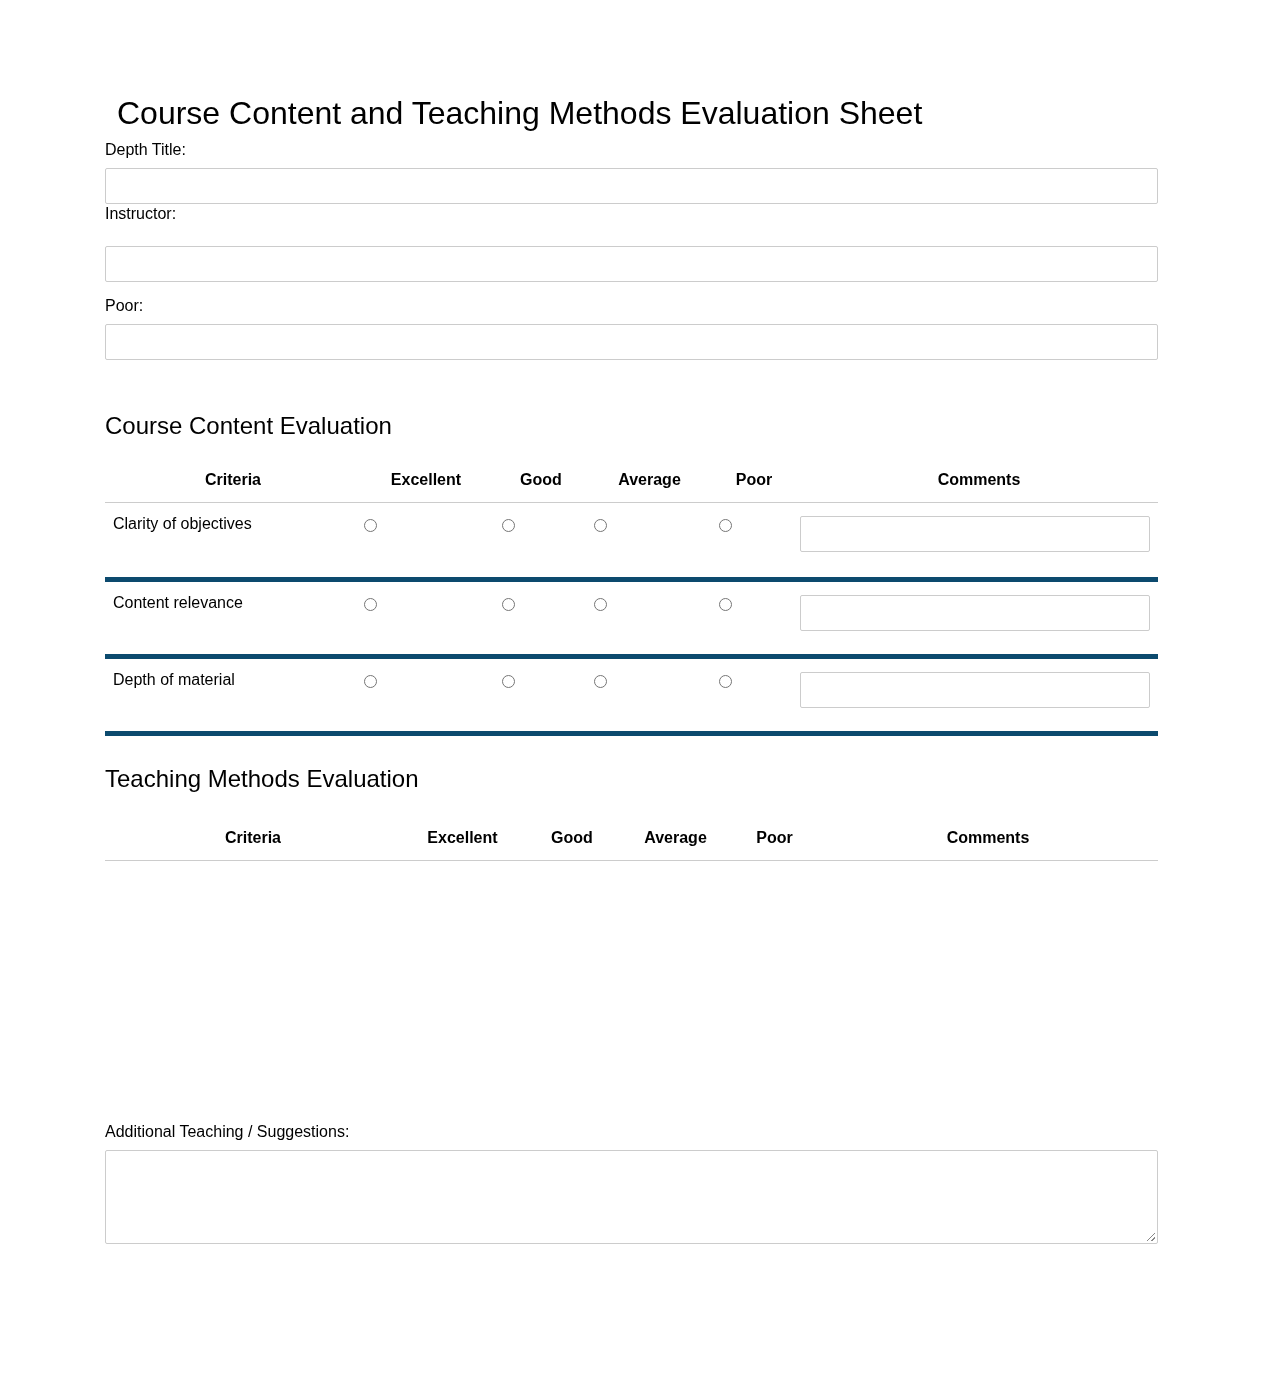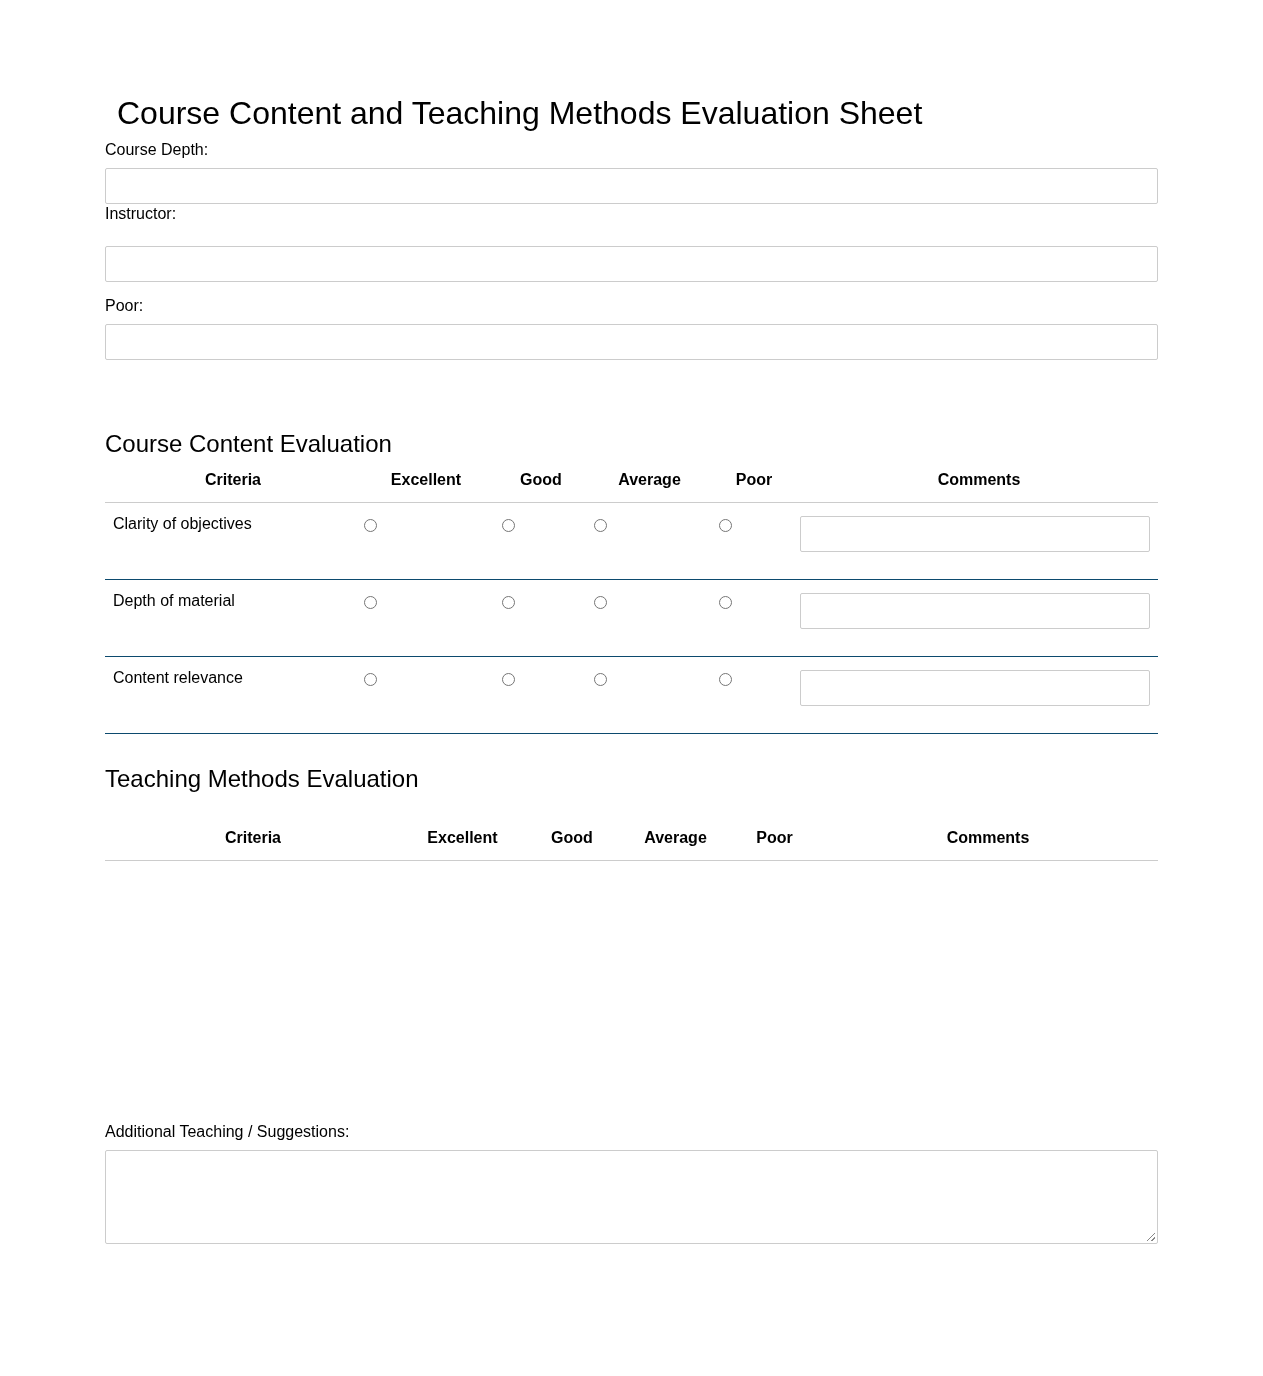--- a/index.html
+++ b/index.html
@@ -31,21 +31,21 @@
     position: absolute; left: 0; width: 1053px;
     border-collapse: collapse; table-layout: fixed;
   }
   table.eval th {
     font-weight: bold; font-size: 16px; text-align: center;
     height: 44px; padding: 0 0 0 8px; vertical-align: middle;
     border-bottom: 1px solid #cccccc;
   }
   table.eval td {
     font-size: 16px; height: 77px; padding: 12px 8px 0 8px;
-    vertical-align: top; border-bottom: 1px solid #0c4a6e;
+    vertical-align: top; border-bottom: 5px solid #0c4a6e;
   }
   .radio {
     display: inline-block; width: 13px; height: 13px; margin: 4px 0 0 3px;
     border: 1px solid #767676; border-radius: 50%; background: #fff;
   }
   .comment-input {
     display: block; width: 100%; height: 36px; margin-top: 1px;
     border: 1px solid #cccccc; border-radius: 2px; background: #fff;
   }
   .textarea {
@@ -56,30 +56,30 @@
     position: absolute; right: 2px; bottom: 2px; width: 8px; height: 8px;
     background: linear-gradient(135deg, transparent 45%, #888 45%, #888 55%, transparent 55%, transparent 75%, #888 75%, #888 85%, transparent 85%);
   }
 </style>
 </head>
 <body>
 
 <div class="page">
   <h1>Course Content and Teaching Methods Evaluation Sheet</h1>
 
-  <label class="field-label" style="top:141px">Course Depth:</label>
+  <label class="field-label" style="top:141px">Depth Title:</label>
   <input class="text-input" style="top: 168px;" type="text" value="">
 
   <label class="field-label" style="top:205px">Instructor:</label>
   <input class="text-input" style="top: 246px;" type="text" value="">
 
   <label class="field-label" style="top:297px">Poor:</label>
   <input class="text-input" style="top: 324px;" type="text" value="">
 
-  <h2 style="top:430px">Course Content Evaluation</h2>
+  <h2 style="top:412px">Course Content Evaluation</h2>
   <table class="eval" style="top:458px">
     <colgroup>
       <col style="width:248px">
         <col style="width:138px">
         <col style="width:92px">
         <col style="width:125px">
         <col style="width:84px">
         <col style="width:366px">
     </colgroup>
     <thead>
@@ -97,31 +97,31 @@
         <td>Clarity of objectives</td>
         <td><span class="radio"></span></td>
         <td><span class="radio"></span></td>
         <td><span class="radio"></span></td>
         <td><span class="radio"></span></td>
         <td>
             <input class="comment-input" type="text" value="" style="">
           </td>
       </tr>
       <tr>
-        <td>Depth of material</td>
+        <td>Content relevance</td>
         <td><span class="radio"></span></td>
         <td><span class="radio"></span></td>
         <td><span class="radio"></span></td>
         <td><span class="radio"></span></td>
         <td>
             <input class="comment-input" type="text" value="" style="">
           </td>
       </tr>
       <tr>
-        <td>Content relevance</td>
+        <td>Depth of material</td>
         <td><span class="radio"></span></td>
         <td><span class="radio"></span></td>
         <td><span class="radio"></span></td>
         <td><span class="radio"></span></td>
         <td>
             <input class="comment-input" type="text" value="" style="">
           </td>
       </tr>
     </tbody>
   </table>

